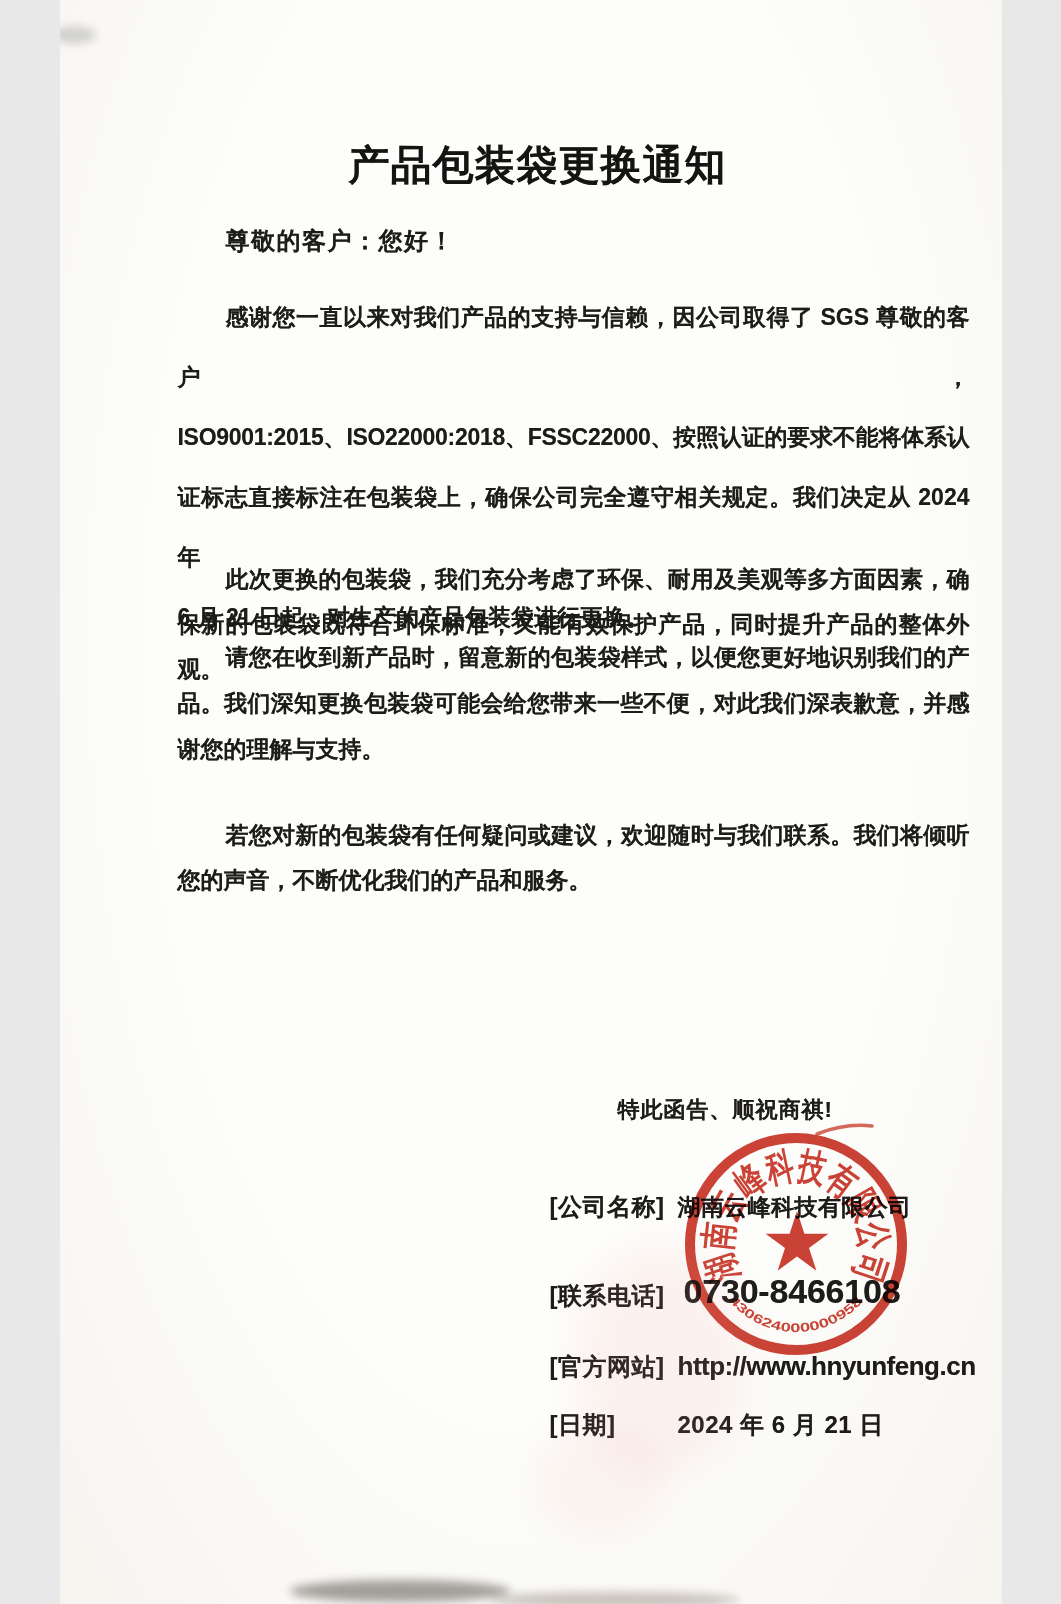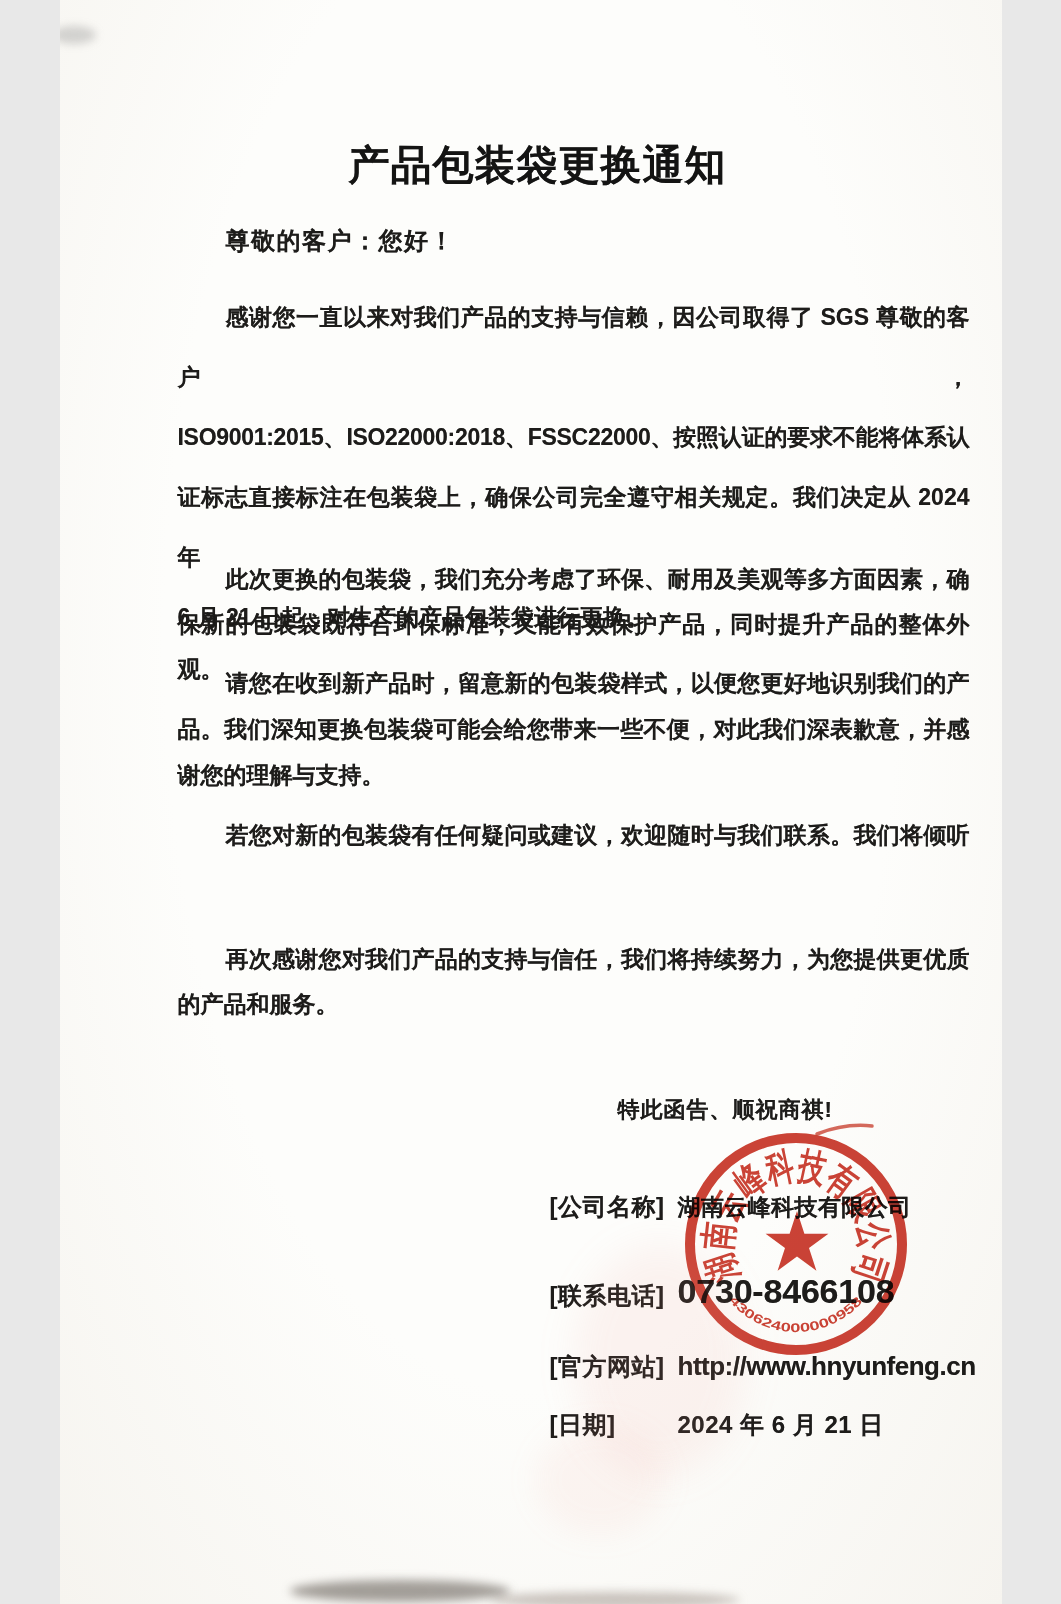--- a/index.html
+++ b/index.html
@@ -18,32 +18,32 @@
     position:absolute;left:166px;top:228px;font-size:24px;line-height:1.1;
     letter-spacing:1.5px;text-shadow:0 0 .4px rgba(0,0,0,.5);
   }
   .para{position:absolute;left:118px;width:792px;text-shadow:0 0 .4px rgba(0,0,0,.5);}
   .para .ln{font-size:23px;text-align:justify;text-align-last:justify;}
   .para .ln.end{text-align-last:left;}
   .para .ln.ind{text-indent:48px;}
   .para .ln.tight{letter-spacing:-0.3px;}
   #para-1{top:287px;} #para-1 .ln{line-height:60px;}
   #para-2{top:557px;} #para-2 .ln{line-height:45px;}
-  #para-3{top:660px;} #para-3 .ln{line-height:46px;}
+  #para-3{top:636px;font-family:Liberation Mono, monospace;} #para-3 .ln{line-height:46px;}
   #para-4{top:813px;} #para-4 .ln{line-height:45px;}
   #para-5{top:937px;} #para-5 .ln{line-height:45px;}
   .closing{
     position:absolute;left:558px;top:1098px;font-size:22px;line-height:1.1;
     letter-spacing:1px;text-shadow:0 0 .4px rgba(0,0,0,.55);
   }
   .info-row{position:absolute;left:490px;display:flex;align-items:flex-end;
     line-height:1.12;text-shadow:0 0 .4px rgba(0,0,0,.5);}
   .info-label{width:128px;flex:none;font-size:24px;letter-spacing:.5px;}
   #row-company{top:1194px;} #row-company .info-value{font-size:23px;letter-spacing:.4px;}
-  #row-phone{top:1274px;}   #row-phone .info-value{font-size:34px;letter-spacing:-.2px;margin-top:-2px;}
+  #row-phone{top:1274px;gap:6px;}   #row-phone .info-value{font-size:34px;letter-spacing:-.2px;margin-top:-2px;}
   #row-website{top:1354px;} #row-website .info-value{font-size:26px;letter-spacing:-.5px;margin-top:-2px;}
   #row-date{top:1412px;}    #row-date .info-value{font-size:24px;letter-spacing:.5px;}
   .seal-svg{position:absolute;left:0;top:0;mix-blend-mode:multiply;}
   .stain{position:absolute;border-radius:50%;pointer-events:none;}
   .stain.s-bottom1{left:230px;top:1580px;width:220px;height:22px;background:rgba(75,68,60,.5);filter:blur(5px);}
   .stain.s-bottom2{left:430px;top:1592px;width:250px;height:16px;background:rgba(120,105,95,.38);filter:blur(5px);}
   .stain.s-pink1{left:515px;top:1245px;width:170px;height:230px;background:rgba(236,150,140,.10);filter:blur(18px);}
   .stain.s-pink2{left:475px;top:1425px;width:130px;height:110px;background:rgba(236,150,140,.08);filter:blur(14px);}
   .stain.s-grayTL{left:-8px;top:26px;width:44px;height:18px;background:rgba(110,110,110,.28);filter:blur(4px);}
   .stain.s-grayR{left:984px;top:418px;width:28px;height:13px;background:rgba(130,130,130,.22);filter:blur(3px);}
@@ -71,26 +71,23 @@
   </div>
 
   <div class="para" id="para-3">
     <div class="ln ind">请您在收到新产品时，留意新的包装袋样式，以便您更好地识别我们的产</div>
     <div class="ln">品。我们深知更换包装袋可能会给您带来一些不便，对此我们深表歉意，并感</div>
     <div class="ln end">谢您的理解与支持。</div>
   </div>
 
   <div class="para" id="para-4">
     <div class="ln ind">若您对新的包装袋有任何疑问或建议，欢迎随时与我们联系。我们将倾听</div>
+    <div class="ln end">您的声音，不断优化我们的产品和服务。</div>
   </div>
 
-  <div class="para" id="para-5">
-    <div class="ln ind">再次感谢您对我们产品的支持与信任，我们将持续努力，为您提供更优质</div>
-    <div class="ln end">的产品和服务。</div>
-  </div>
 
   <div class="closing">特此函告、顺祝商祺!</div>
 
   <div class="info-row" id="row-company">
     <span class="info-label">[公司名称]</span>
     <span class="info-value">湖南云峰科技有限公司</span>
   </div>
   <div class="info-row" id="row-phone">
     <span class="info-label">[联系电话]</span>
     <span class="info-value">0730-8466108</span>

